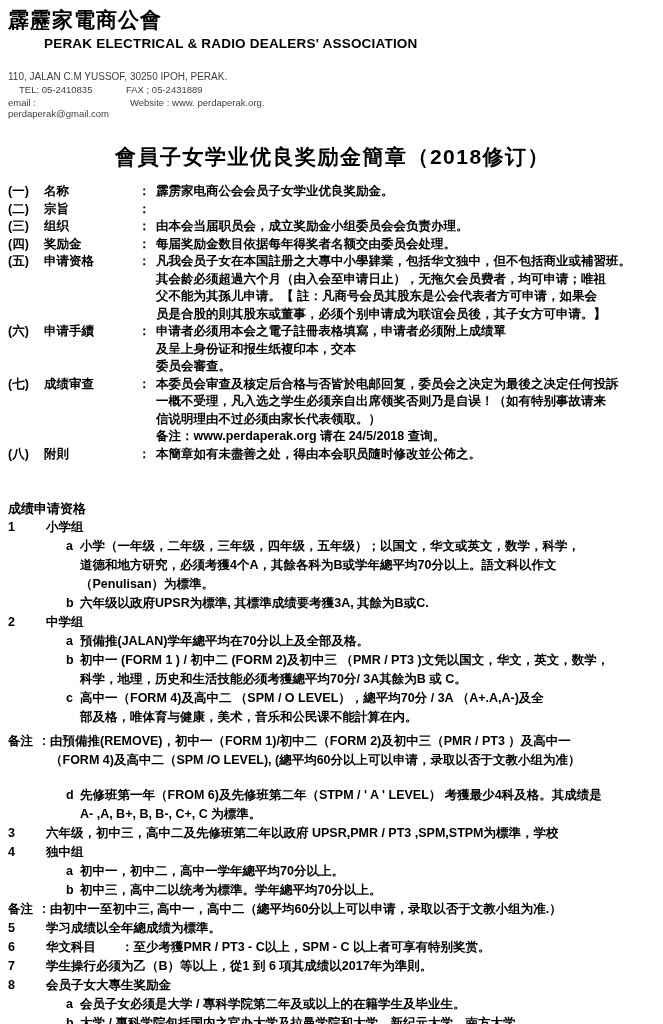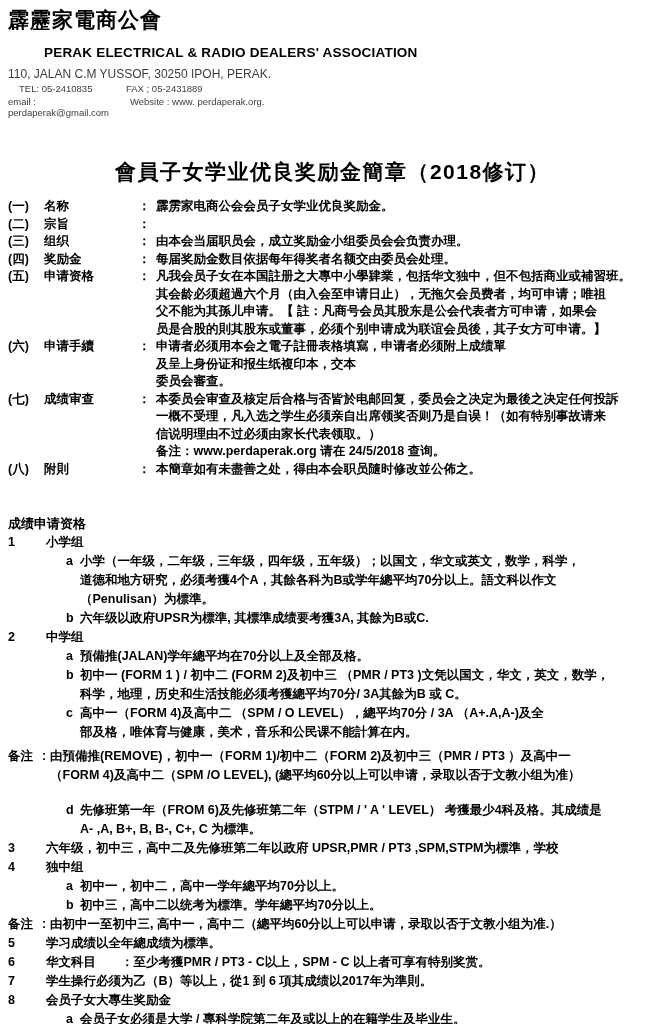--- a/index.html
+++ b/index.html
@@ -6,28 +6,28 @@
   html,body { background:#ffffff; }
   body {
     width:663px; height:1024px; overflow:hidden;
     font-family:"Liberation Sans","DejaVu Sans",sans-serif;
     color:#000;
   }
   .page { padding:6px 6px 0 8px; }
 
   
   .org-zh { font-size:21px; font-weight:bold; font-family:"Liberation Serif","DejaVu Serif",serif; letter-spacing:1px; }
-  .org-en { font-size:13.5px; font-weight:bold; margin-top:11px; letter-spacing:0.2px;padding-left:36px; }
-  .hline   { font-size:12px; color:#3d3d3d; margin-top:7px; }
+  .org-en { font-size:13.5px; font-weight:bold; margin-top:2px; letter-spacing:0.2px;padding-left:36px; }
+  .hline   { font-size:10px; color:#3d3d3d; margin-top:20px; }
   .hrow    { display:flex; font-size:9.5px; color:#3d3d3d; margin-top:2px; }
   .hrow .c1 { width:107px; flex:none;margin-left:11px; }
   .hrow .c1b{ width:122px; flex:none; }
 
   
-  .doc-title { text-align:center; font-size:21px; font-weight:bold; letter-spacing:1.5px; margin:40px 0 12px 0; }
+  .doc-title { text-align:center; font-size:21px; font-weight:bold; letter-spacing:1.5px; margin:24px 0 12px 0; }
 
   
   .top-list { font-size:12.5px; font-weight:bold; line-height:17.5px; }
   .titem { display:flex; align-items:flex-start; }
   .titem .no    { width:36px; flex:none; }
   .titem .lbl   { width:94px; flex:none; }
   .titem .colon { width:18px; flex:none; }
   .titem .txt   { flex:1; }
 
   

